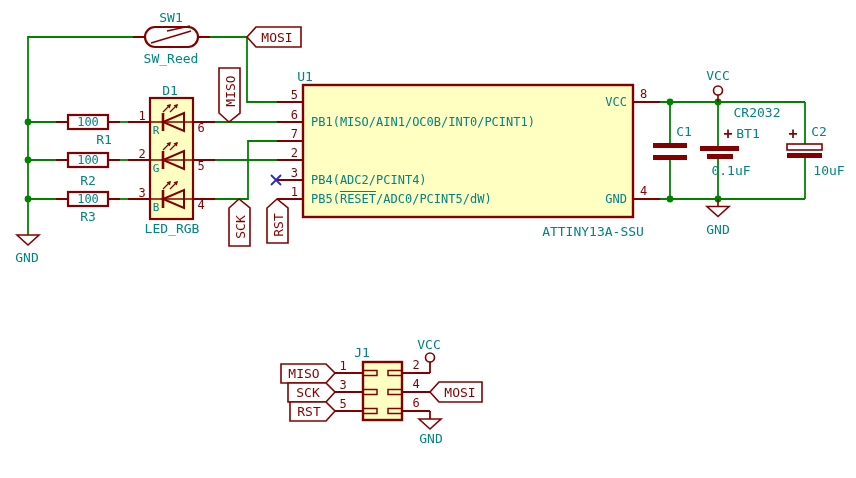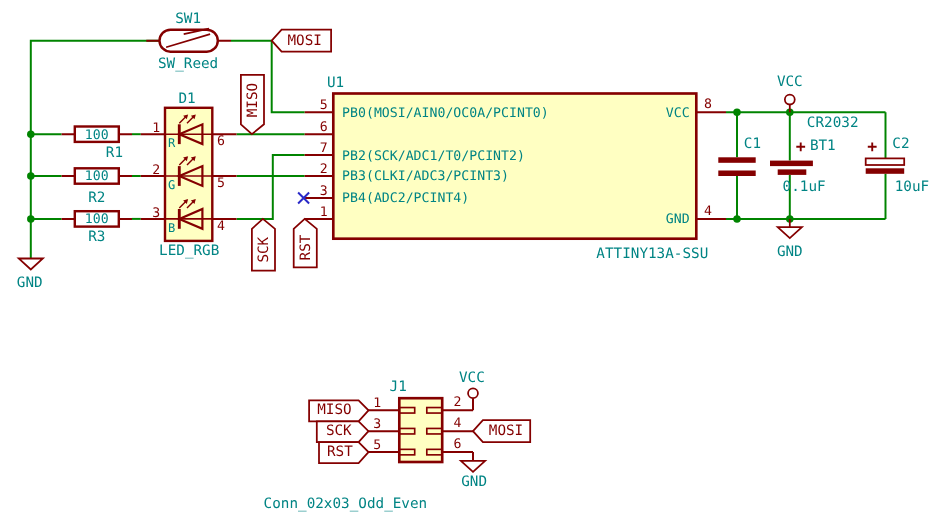--- a/index.html
+++ b/index.html
@@ -156,24 +156,23 @@
 
 <div class="t teal" style="left:171px;top:17px">SW1</div>
 <div class="t teal" style="left:171px;top:58px">SW_Reed</div>
 
 <div class="t mar" style="left:277px;top:37px">MOSI</div>
 <div class="tv mar" style="left:230px;top:91px">MISO</div>
 <div class="tv mar" style="left:240px;top:227px">SCK</div>
 <div class="tv mar" style="left:278px;top:225px">RST</div>
 
 <div class="t teal" style="left:305px;top:76px">U1</div>
-<div class="tl teal s12" style="left:311px;top:102px">PB0(MOSI/AIN0/OC0A/PCINT0)</div>
-<div class="tl teal s12" style="left:311px;top:141px">PB2(SCK/ADC1/T0/PCINT2)</div>
-<div class="tl teal s12" style="left:311px;top:160px">PB3(CLKI/ADC3/PCINT3)</div>
+<div class="tl teal s12" style="left:311px;top:122px">PB1(MISO/AIN1/OC0B/INT0/PCINT1)</div>
 <div class="tl teal s12" style="left:311px;top:180px">PB4(ADC2/PCINT4)</div>
+<div class="tl teal s12" style="left:311px;top:199px"><span>PB5(</span><span class="ov">RESET</span><span>/ADC0/PCINT5/dW)</span></div>
 <div class="tr teal s12" style="left:627px;top:102px">VCC</div>
 <div class="tr teal s12" style="left:627px;top:199px">GND</div>
 <div class="tr mar s12" style="left:298px;top:95px">5</div>
 <div class="tr mar s12" style="left:298px;top:115px">6</div>
 <div class="tr mar s12" style="left:298px;top:134px">7</div>
 <div class="tr mar s12" style="left:298px;top:153px">2</div>
 <div class="tr mar s12" style="left:298px;top:173px">3</div>
 <div class="tr mar s12" style="left:298px;top:192px">1</div>
 <div class="tl mar s12" style="left:640px;top:94px">8</div>
 <div class="tl mar s12" style="left:640px;top:191px">4</div>
@@ -205,21 +204,20 @@
 <div class="t teal" style="left:684px;top:131px">C1</div>
 <div class="t teal" style="left:731px;top:170px">0.1uF</div>
 <div class="t teal" style="left:757px;top:112px">CR2032</div>
 <div class="t teal" style="left:748px;top:133px">BT1</div>
 <div class="t teal" style="left:819px;top:131px">C2</div>
 <div class="t teal" style="left:829px;top:170px">10uF</div>
 <div class="t mar b15" style="left:728px;top:134px">+</div>
 <div class="t mar b15" style="left:793px;top:134px">+</div>
 
 <div class="t teal" style="left:362px;top:352px">J1</div>
-<div class="t teal" style="left:314px;top:458px">Conn_02x03_Odd_Even</div>
 <div class="t teal" style="left:429px;top:344px">VCC</div>
 <div class="t teal" style="left:431px;top:438px">GND</div>
 <div class="t mar" style="left:304px;top:373px">MISO</div>
 <div class="t mar" style="left:308px;top:392px">SCK</div>
 <div class="t mar" style="left:309px;top:411px">RST</div>
 <div class="t mar" style="left:460px;top:392px">MOSI</div>
 <div class="t mar s12" style="left:343px;top:366px">1</div>
 <div class="t mar s12" style="left:343px;top:385px">3</div>
 <div class="t mar s12" style="left:343px;top:404px">5</div>
 <div class="t mar s12" style="left:416px;top:365px">2</div>

